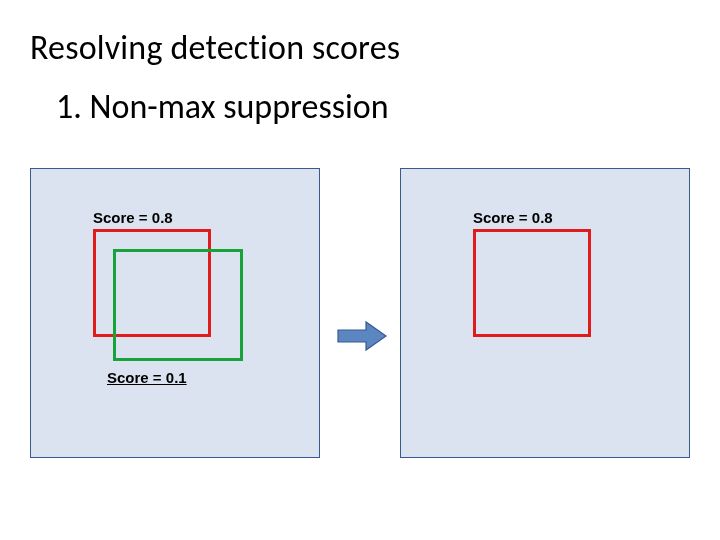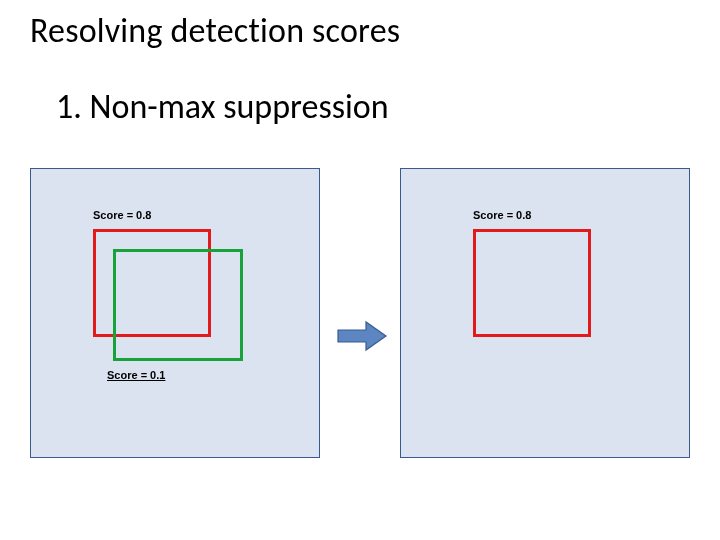--- a/index.html
+++ b/index.html
@@ -8,21 +8,21 @@
     height: 540px;
     background: #ffffff;
     font-family: Calibri, "Segoe UI", Arial, sans-serif;
     color: #000;
     position: relative;
     overflow: hidden;
   }
   .title {
     position: absolute;
     left: 30px;
-    top: 10px;
+    top: 27px;
     font-size: 34px;
     font-weight: 400;
     letter-spacing: 0.2px;
   }
   .subtitle {
     position: absolute;
     left: 30px;
     top: 86px;
     font-size: 34px;
     font-weight: 400;
@@ -34,21 +34,21 @@
     width: 290px;
     height: 290px;
     background: #dae3ef;
     border: 1.5px solid #3a5a8e;
   }
   .panel-left { left: 30px; }
   .panel-right { left: 400px; }
 
   .score-label {
     position: absolute;
-    font-size: 11px;
+    font-size: 15px;
     font-weight: bold;
     font-family: Arial, sans-serif;
     color: #000;
   }
 
   .box-red-a {
     position: absolute;
     left: 62px;
     top: 60px;
     width: 118px;

